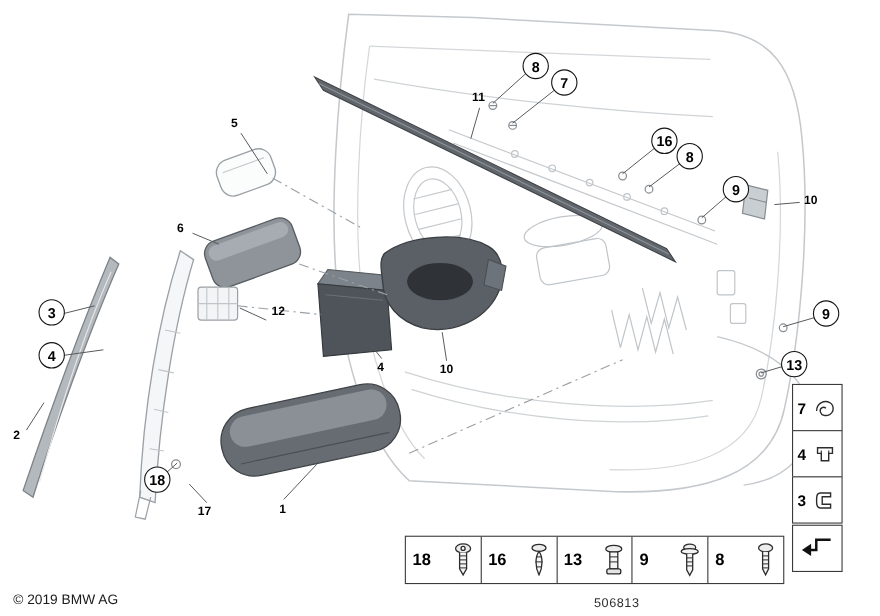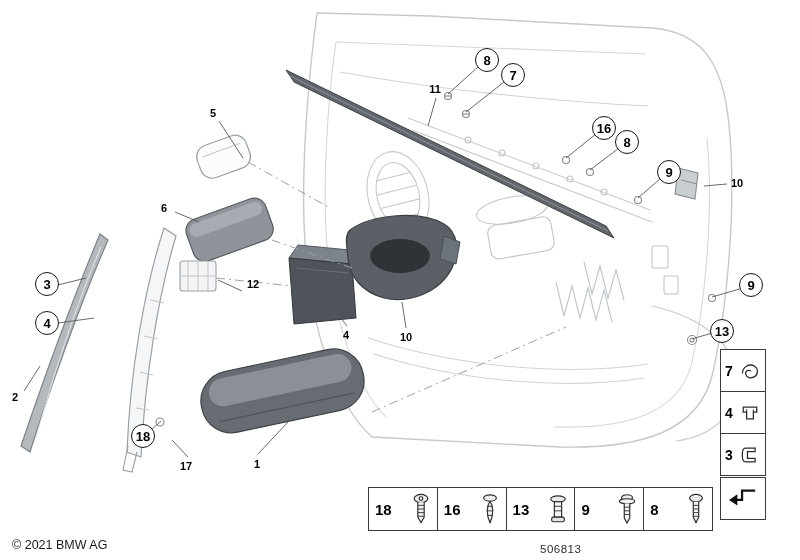--- a/index.html
+++ b/index.html
@@ -275,15 +275,15 @@
       <svg width="20" height="32" viewBox="0 0 22 34">
         <g fill="#ececec" stroke="#2c2c2c" stroke-width="1.3">
           <ellipse cx="11" cy="5" rx="7" ry="4"></ellipse>
           <path d="M8,9 L8,26 L11,32 L14,26 L14,9" fill="#f4f4f4"></path>
           <path d="M8,13 h6 M8,17 h6 M8,21 h6 M8,25 h6" stroke-width="1" fill="none"></path>
         </g>
       </svg>
     </div>
   </div>
 
-  <div class="copyright">© 2021 BMW AG</div>
+  <div class="copyright">© 2019 BMW AG</div>
   <div class="diagno">506813</div>
 </div>
 
 </body></html>

